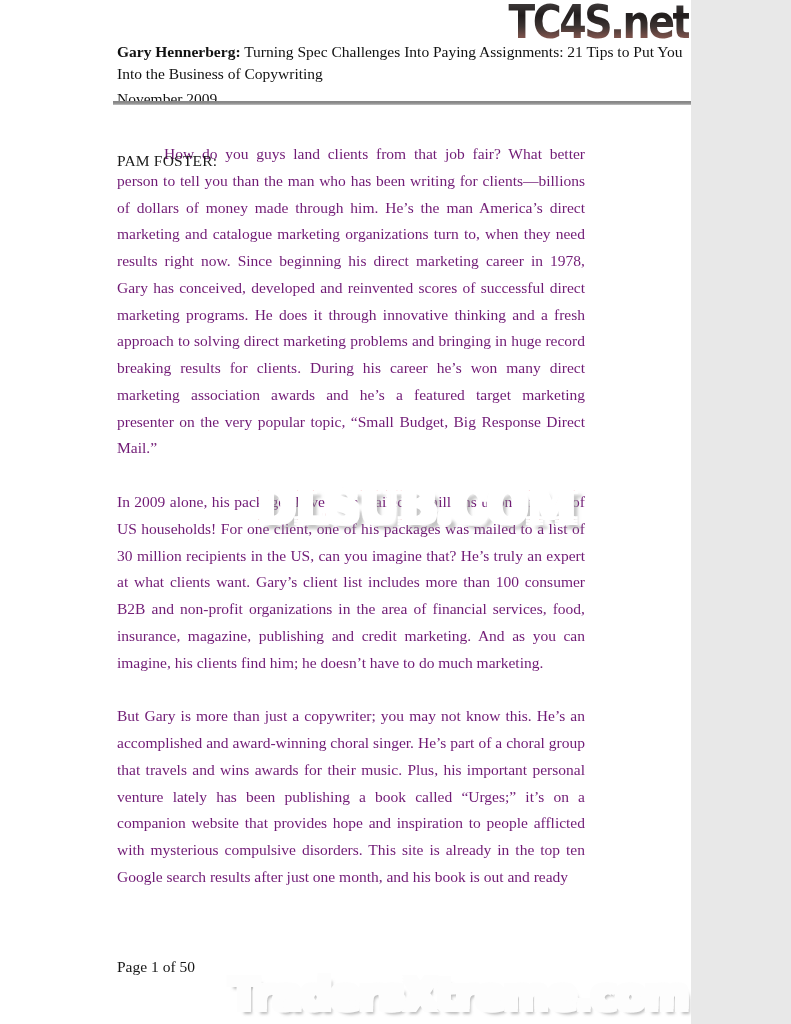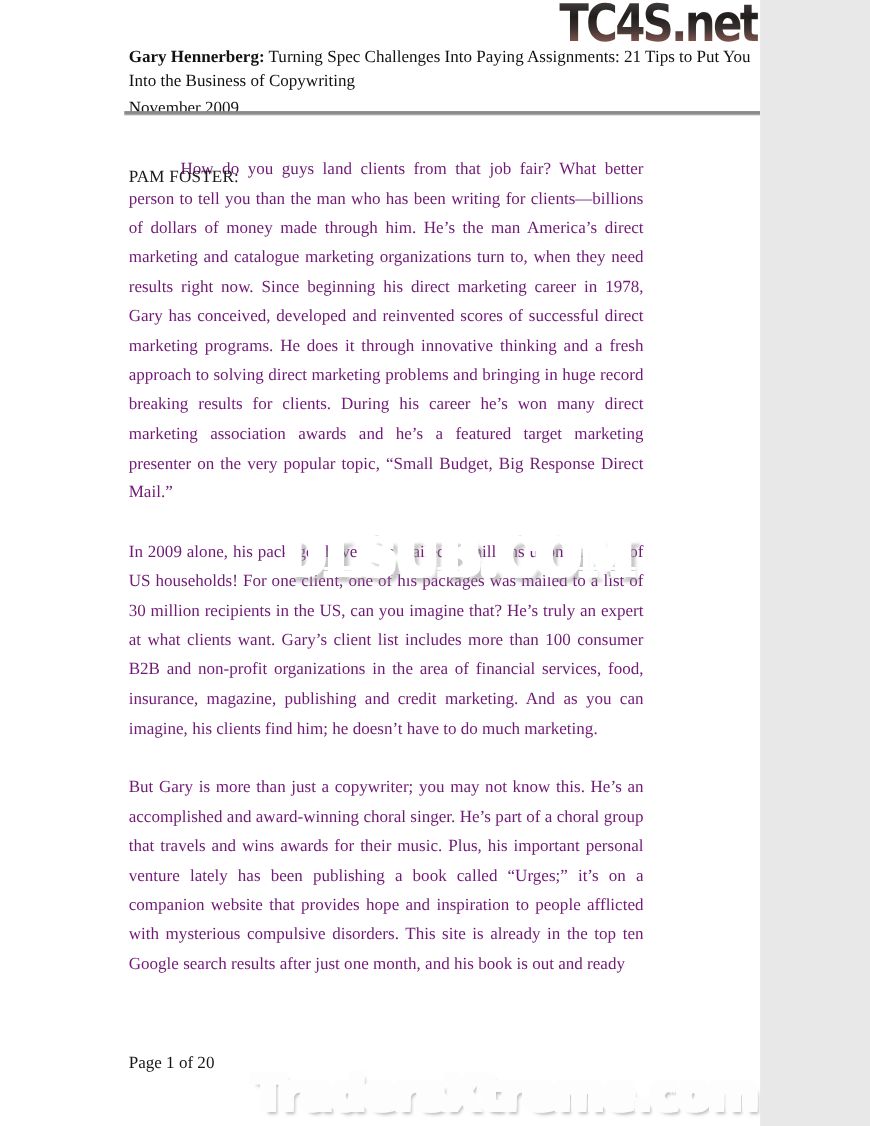--- a/index.html
+++ b/index.html
@@ -153,17 +153,17 @@
     <div class="speaker-block">
       <div class="speaker-label">PAM FOSTER:</div>
       <div class="para first-line-tab">How do you guys land clients from that job fair? What better person to tell you than the man who has been writing for clients—billions of dollars of money made through him. He’s the man America’s direct marketing and catalogue marketing organizations turn to, when they need results right now. Since beginning his direct marketing career in 1978, Gary has conceived, developed and reinvented scores of successful direct marketing programs. He does it through innovative thinking and a fresh approach to solving direct marketing problems and bringing in huge record breaking results for clients. During his career he’s won many direct marketing association awards and he’s a featured target marketing presenter on the very popular topic, “Small Budget, Big Response Direct Mail.”</div>
       <div class="para">In 2009 alone, his packages have been mailed to millions upon millions of US households! For one client, one of his packages was mailed to a list of 30 million recipients in the US, can you imagine that? He’s truly an expert at what clients want. Gary’s client list includes more than 100 consumer B2B and non-profit organizations in the area of financial services, food, insurance, magazine, publishing and credit marketing. And as you can imagine, his clients find him; he doesn’t have to do much marketing.</div>
       <div class="para">But Gary is more than just a copywriter; you may not know this. He’s an accomplished and award-winning choral singer. He’s part of a choral group that travels and wins awards for their music. Plus, his important personal venture lately has been publishing a book called “Urges;” it’s on a companion website that provides hope and inspiration to people afflicted with mysterious compulsive disorders. This site is already in the top ten Google search results after just one month, and his book is out and ready</div>
     </div>
   </div>
 
   <div class="watermark">DLSUB.COM</div>
 
-  <div class="page-number">Page 1 of 20</div>
+  <div class="page-number">Page 1 of 50</div>
 
   <div class="traders-logo">TradersXtreme.com</div>
 
 </div>
 
 </body></html>

